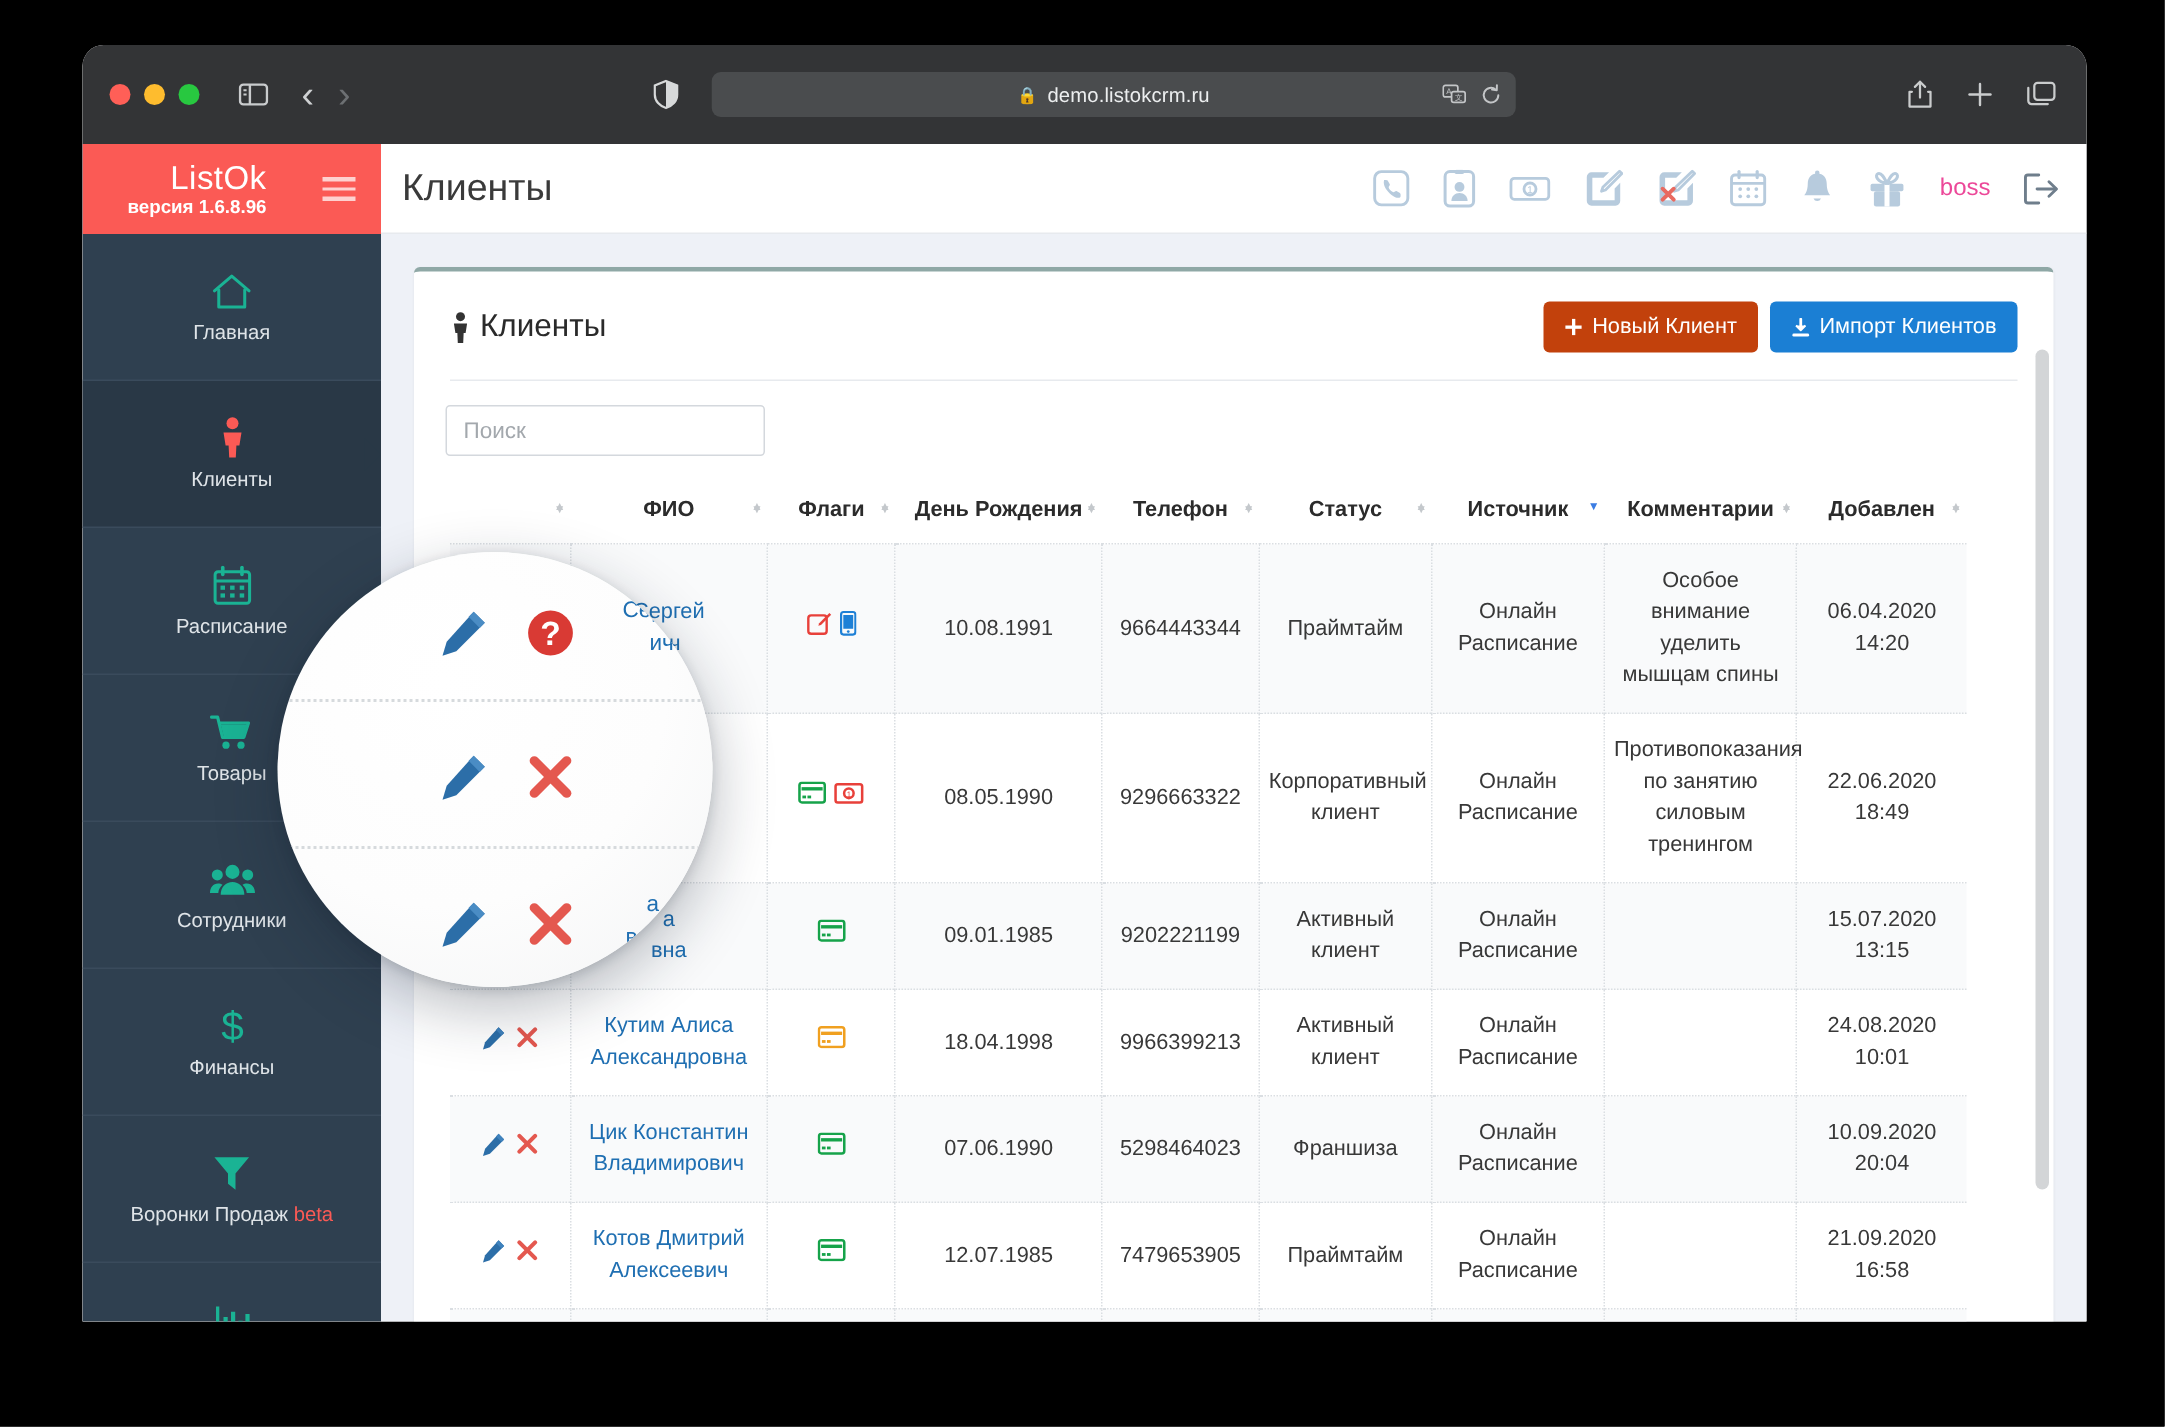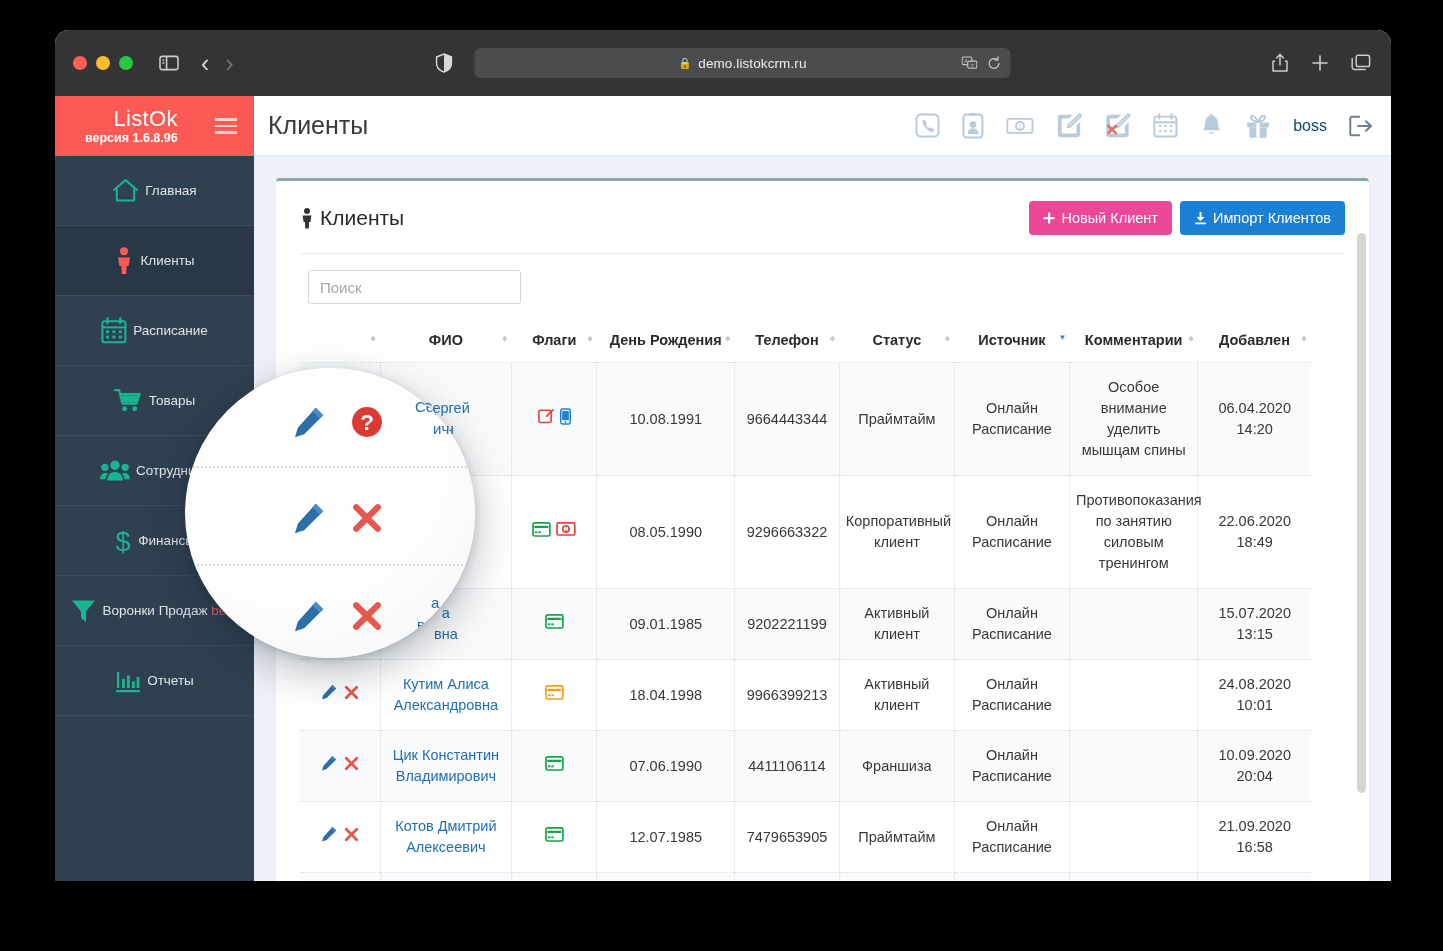--- a/index.html
+++ b/index.html
@@ -67,22 +67,22 @@
     display: flex; align-items: center; padding: 0 17px;
     justify-content: space-between;
   }
   .brand-text .bname { font-size: 22px; font-weight: 400; letter-spacing:.3px; line-height: 1.05; text-align: right; }
   .brand-text .bver { font-size: 12.5px; font-weight: 700; margin-top: 1px; padding-left: 13px; }
   .burger { display: flex; flex-direction: column; gap: 4px; }
   .burger span { display:block; width: 22px; height: 2.6px; background: rgba(255,255,255,.72); }
 
   .menu { }
   .mitem {
-    height: 70px; border-bottom: 1px solid #3a4b5c;
-    display: flex; flex-direction: row; align-items: center; justify-content: center;
+    height: 98px; border-bottom: 1px solid #3a4b5c;
+    display: flex; flex-direction: column; align-items: center; justify-content: center;
     gap: 6px; position: relative; cursor: pointer;
   }
   .mitem.active { background: #293846; }
   .mitem .mico { color: #1ab394; height: 28px; display:flex; align-items:center; justify-content:center; }
   .mitem.active .mico { color: #fb5a55; }
   .mitem .mlbl { color: #dfe4e8; font-size: 13.5px; }
   .mlbl .beta { color: #fb5a55; margin-top: 48px; }
   .mitem.active::after {
     content:""; position:absolute; right: -11px; top: 50%; transform: translateY(-50%);
     border: 11px solid transparent; border-left-color: #293846;
@@ -96,42 +96,42 @@
   }
   .page-h1 { font-size: 25px; color: #3a3a3a; font-weight: 400; margin-left: 14px; }
   .topright { margin-left: auto; display: flex; align-items: center; gap: 22px; padding-right: 18px; }
   .helpbtn {
     background: #18b3a0; color: #fff; border: none; border-radius: 5px;
     height: 47px; padding: 0 19px; font-size: 19px; display: flex;
     align-items: center; gap: 9px; cursor: pointer;
     font-family: "Liberation Sans", sans-serif;
   }
   .topico { color: #b7cbdd; display:flex; align-items:center; cursor:pointer; }
-  .userlabel { color: #0c4a6e; font-size: 16px; }
+  .userlabel { color: #ec4899; font-size: 16px; }
 
   
   .content { position: absolute; left: 199px; top: 60px; right: 0; bottom: 0; background: #eef1f7; overflow: hidden; }
   .card {
     position: absolute; left: 22px; top: 22px; right: 22px; bottom: -12px;
     background: #fff; border-top: 3px solid #8fa8a6;
     border-radius: 4px; box-shadow: 0 1px 2px rgba(0,0,0,.06);
   }
   .card-head { display: flex; align-items: center; padding: 20px 24px 0 24px; }
   .card-title { font-size: 21px; color: #2a2a2a; display: flex; align-items: center; gap: 6px; }
   .card-actions { margin-left: auto; display: flex; gap: 8px; }
   .btn {
     border: none; border-radius: 4px; color: #fff; font-size: 14.5px;
     height: 34px; padding: 0 14px; display: flex; align-items: center; gap: 6px;
     cursor: pointer; font-family: "Liberation Sans", sans-serif;
   }
-  .btn-new { background: #ec4899; }
+  .btn-new { background: #c2410c; }
   .btn-imp { background: #1b7fd4; }
   .hr { height: 1px; background: #e7eaee; margin: 18px 24px 0 24px; }
 
-  .searchrow { padding: 16px 24px 0 32px; }
+  .searchrow { padding: 16px 24px 0 21px; }
   .searchbox {
     width: 213px; height: 34px; border: 1px solid #d4d8dd; border-radius: 3px;
     padding: 0 11px; font-size: 15px; color: #333; outline: none;
     font-family: "Liberation Sans", sans-serif;
   }
   .searchbox::placeholder { color: #a3a8ad; }
 
   
   .tablewrap { padding: 22px 24px 0 24px; }
   table { border-collapse: collapse; width: 1011px; table-layout: fixed; }
@@ -825,21 +825,21 @@
                         <svg width="19" height="15" viewBox="0 0 20 16">
                             <rect x="0.9" y="0.9" width="18" height="14" rx="1.8" fill="none" stroke="#16a34a" stroke-width="1.8"></rect>
                             <rect x="2.4" y="4" width="15" height="2.4" fill="#16a34a"></rect>
                             <rect x="3" y="10" width="2.6" height="2" fill="#16a34a"></rect>
                             <rect x="6.6" y="10" width="2.6" height="2" fill="#16a34a"></rect>
                           </svg>
                       </span>
                     </span>
                   </td>
                   <td>07.06.1990</td>
-                  <td>4411106114</td>
+                  <td>5298464023</td>
                   <td>Франшиза</td>
                   <td>Онлайн Расписание</td>
                   <td></td>
                   <td>
                     <div>10.09.2020</div>
                     <div>20:04</div>
                   </td>
                 </tr>
 
                 <tr>

